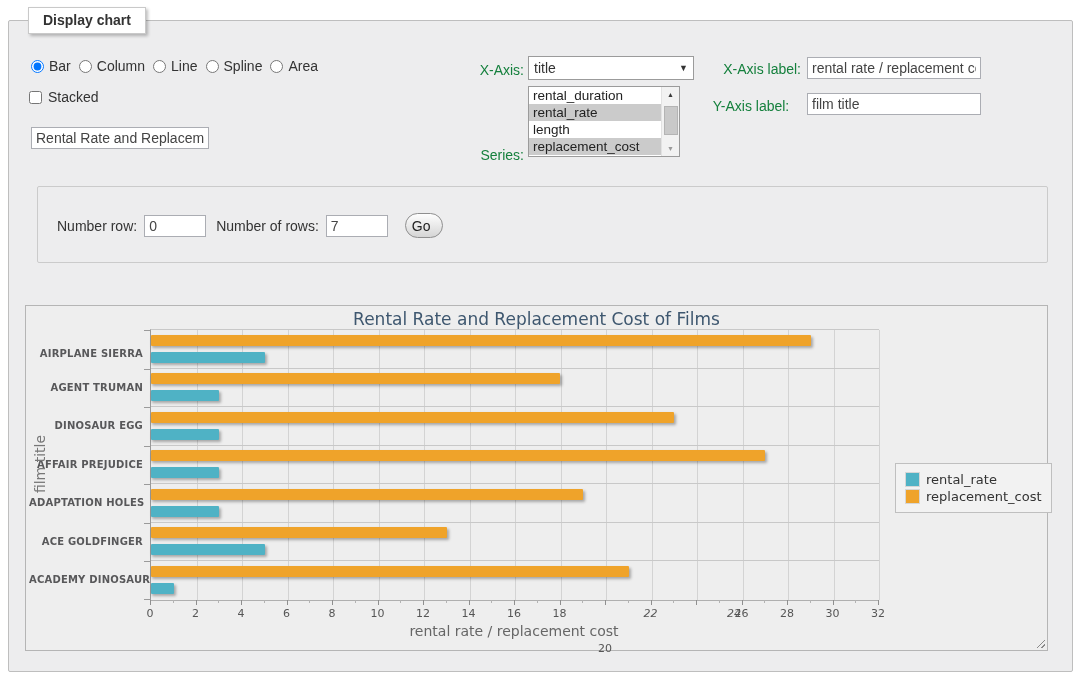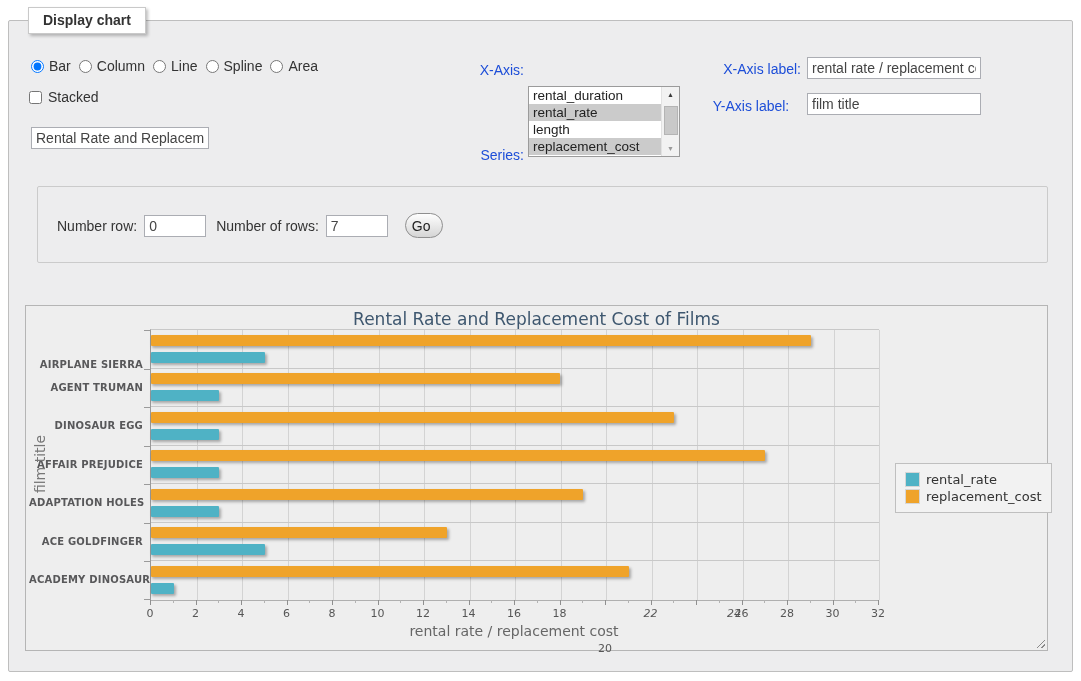--- a/index.html
+++ b/index.html
@@ -15,21 +15,21 @@
 
   
   .radios{position:absolute;left:22px;top:37px;display:flex;align-items:center;white-space:nowrap;}
   .radios label{display:flex;align-items:center;margin-right:8px;cursor:default;}
   .radios input{margin:0 5px 0 0;}
   .stacked{position:absolute;left:20px;top:68px;display:flex;align-items:center;}
   .stacked input{margin:0 6px 0 0;}
   .title-input{position:absolute;left:22px;top:106px;width:168px;height:20px;
                border:1px solid #ABADB3;background:#fff;font:14px "Liberation Sans",sans-serif;
                color:#444;padding:0 4px;}
-  .lbl{position:absolute;color:#1d4ed8;}
+  .lbl{position:absolute;color:#15803d;}
   .xaxis-lbl{left:432px;top:41px;width:83px;text-align:right;}
   .series-lbl{left:432px;top:126px;width:83px;text-align:right;}
   .xlab-lbl{left:692px;top:40px;width:100px;text-align:right;}
   .ylab-lbl{left:692px;top:77px;width:100px;text-align:center;}
 
   .selectbox{position:absolute;left:519px;top:35px;width:154px;height:22px;background:#fff;
              border:1px solid #9B9B9B;display:flex;align-items:center;padding:0 5px;color:#333;}
   .selectbox .arrow{margin-left:auto;font-size:9px;color:#333;}
 
   .listbox{position:absolute;left:519px;top:65px;width:150px;height:69px;background:#fff;
@@ -128,20 +128,24 @@
       </div>
 
     <label class="stacked">
       <input type="checkbox" style="">
       <span>Stacked</span>
     </label>
 
     <input class="title-input" value="Rental Rate and Replacement Cost of Films" style="">
 
     <div class="lbl xaxis-lbl">X-Axis:</div>
+    <div class="selectbox">
+      <span>title</span>
+      <span class="arrow">▼</span>
+    </div>
 
     <div class="lbl series-lbl">Series:</div>
     <div class="listbox">
       <div class="opts" id="series-opts">
           <div class="opt">rental_duration</div>
           <div class="opt sel">rental_rate</div>
           <div class="opt">length</div>
           <div class="opt sel">replacement_cost</div>
         </div>
       <div class="scrollbar">
@@ -183,21 +187,21 @@
           <div class="gridv" style="left: 500.5px;"></div>
           <div class="gridv" style="left: 546px;"></div>
           <div class="gridv" style="left: 591.5px;"></div>
           <div class="gridv" style="left: 637px;"></div>
           <div class="gridv" style="left: 682.5px;"></div>
           <div class="gridv" style="left: 728px;"></div>
           <div class="band" style="top: 0px; height: 38.5714px;">
             <div class="bar" style="top: 4.5px; width: 659.522px; background: rgb(239, 163, 42);"></div>
             <div class="bar" style="top: 21.5px; width: 113.522px; background: rgb(79, 178, 197);"></div>
           </div>
-          <div class="catlabel" style="top: 16px; height: 38.5714px; line-height: 38.5714px;">AIRPLANE SIERRA</div>
+          <div class="catlabel" style="top: 5px; height: 38.5714px; line-height: 38.5714px;">AIRPLANE SIERRA</div>
           <div class="band" style="top: 38.5714px; height: 38.5714px;">
             <div class="bar" style="top: 4.5px; width: 409.272px; background: rgb(239, 163, 42);"></div>
             <div class="bar" style="top: 21.5px; width: 68.0225px; background: rgb(79, 178, 197);"></div>
           </div>
           <div class="catlabel" style="top: 38.5714px; height: 38.5714px; line-height: 38.5714px;">AGENT TRUMAN</div>
           <div class="band" style="top: 77.1429px; height: 38.5714px;">
             <div class="bar" style="top: 4.5px; width: 523.022px; background: rgb(239, 163, 42);"></div>
             <div class="bar" style="top: 21.5px; width: 68.0225px; background: rgb(79, 178, 197);"></div>
           </div>
           <div class="catlabel" style="top: 77.1429px; height: 38.5714px; line-height: 38.5714px;">DINOSAUR EGG</div>

